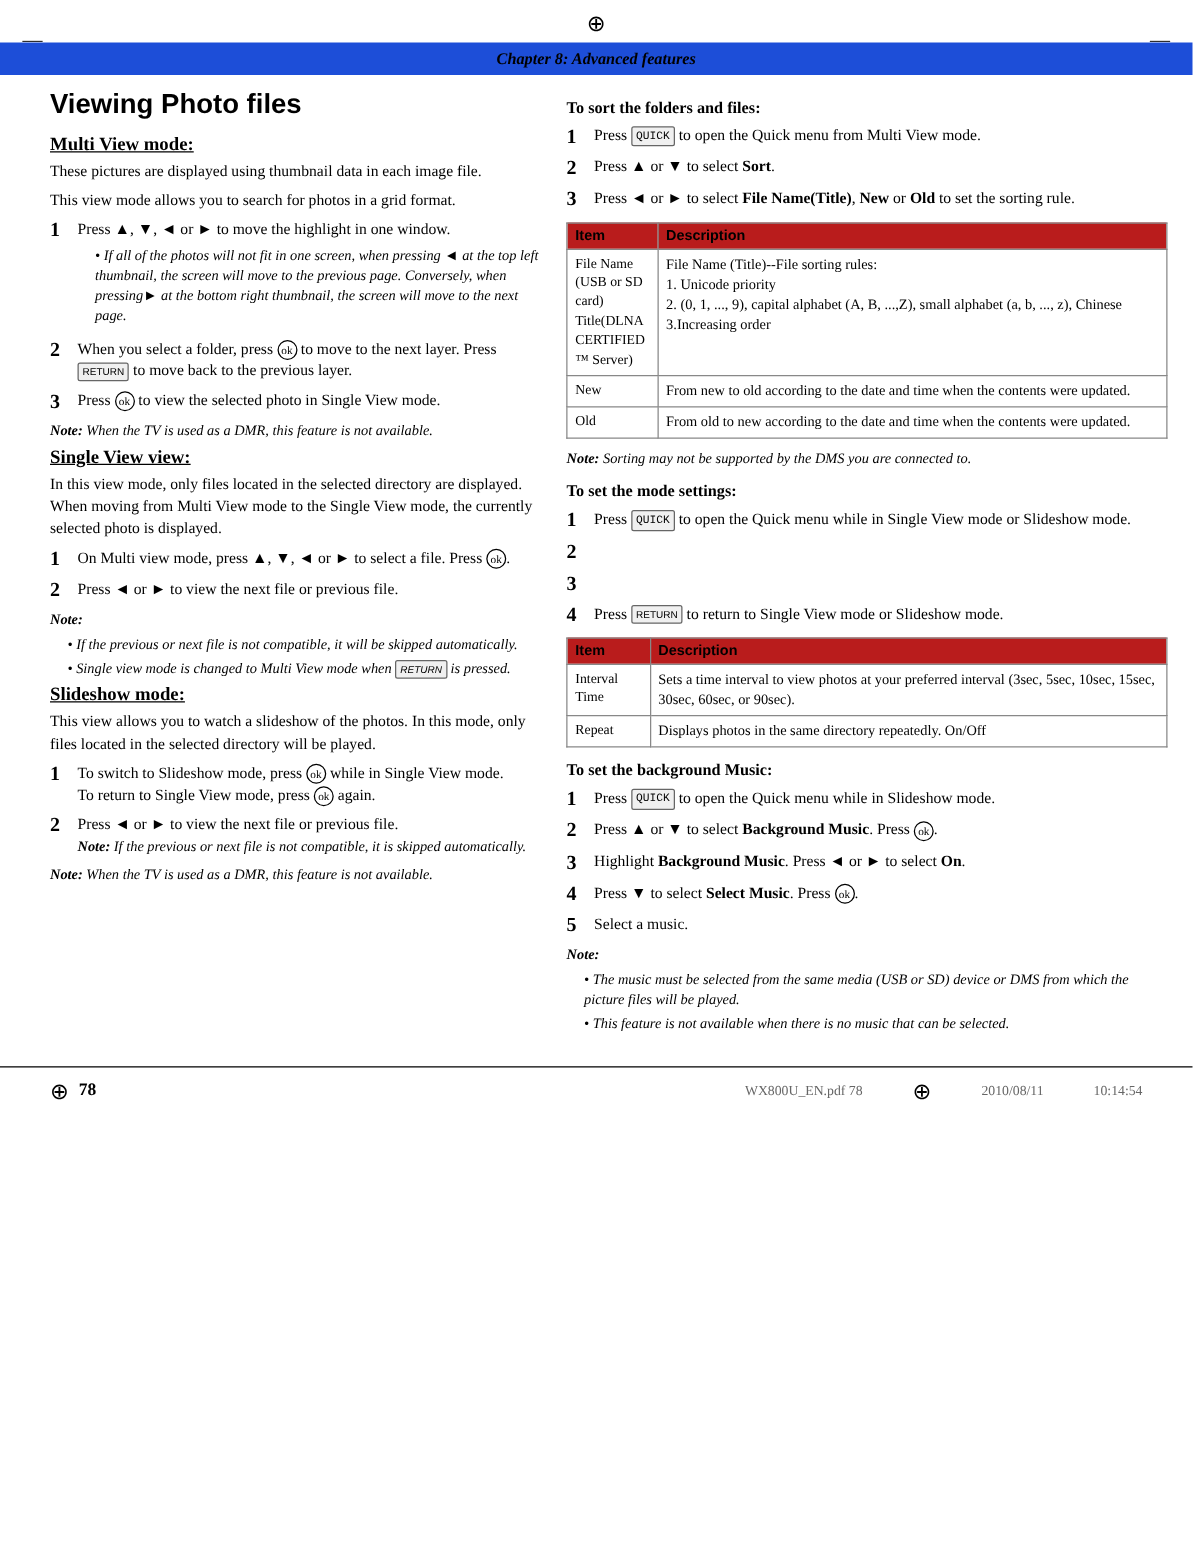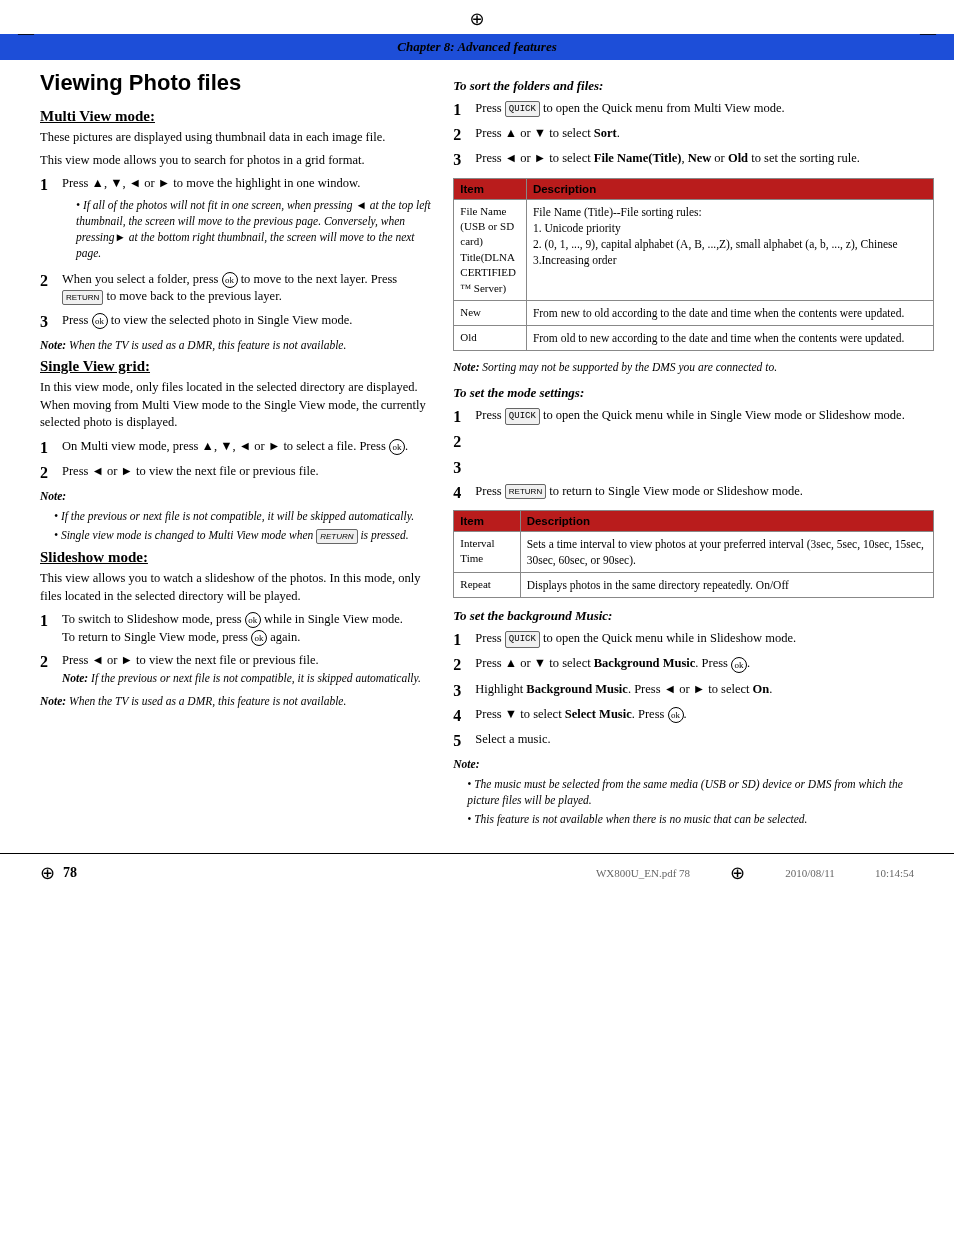--- a/index.html
+++ b/index.html
@@ -231,21 +231,20 @@
       position: absolute;
       right: 18px;
       font-size: 16px;
     }
 
     .section-title-right {
       font-weight: bold;
       font-size: 13px;
       margin-bottom: 6px;
       margin-top: 8px;
-      font-style: italic;
     }
   </style>
 </head>
 <body>
 
 <div class="page">
 
   <div class="top-crosshair">⊕</div>
 
   <div style="position:relative;">
@@ -294,21 +293,21 @@
           </li>
         </ol>
 
         <div class="note-block">
           <span class="note-label">Note: </span><span class="note-italic">When the TV is used as a DMR, this feature is not available.</span>
         </div>
       </div>
 
       <div>
         <div class="section-heading">
-          <span>Single View grid:</span>
+          <span>Single View view:</span>
         </div>
         <p>In this view mode, only files located in the selected directory are displayed. When moving from Multi View mode to the Single View mode, the currently selected photo is displayed.</p>
 
         <ol class="numbered-list">
           <li>
             <span class="num-bold">1</span>
             <span class="num-text">
               On Multi view mode, press <b>▲</b>, <b>▼</b>, <b>◄</b> or <b>►</b> to select a file. Press <span class="key-circle">ok</span>.
             </span>
           </li>

